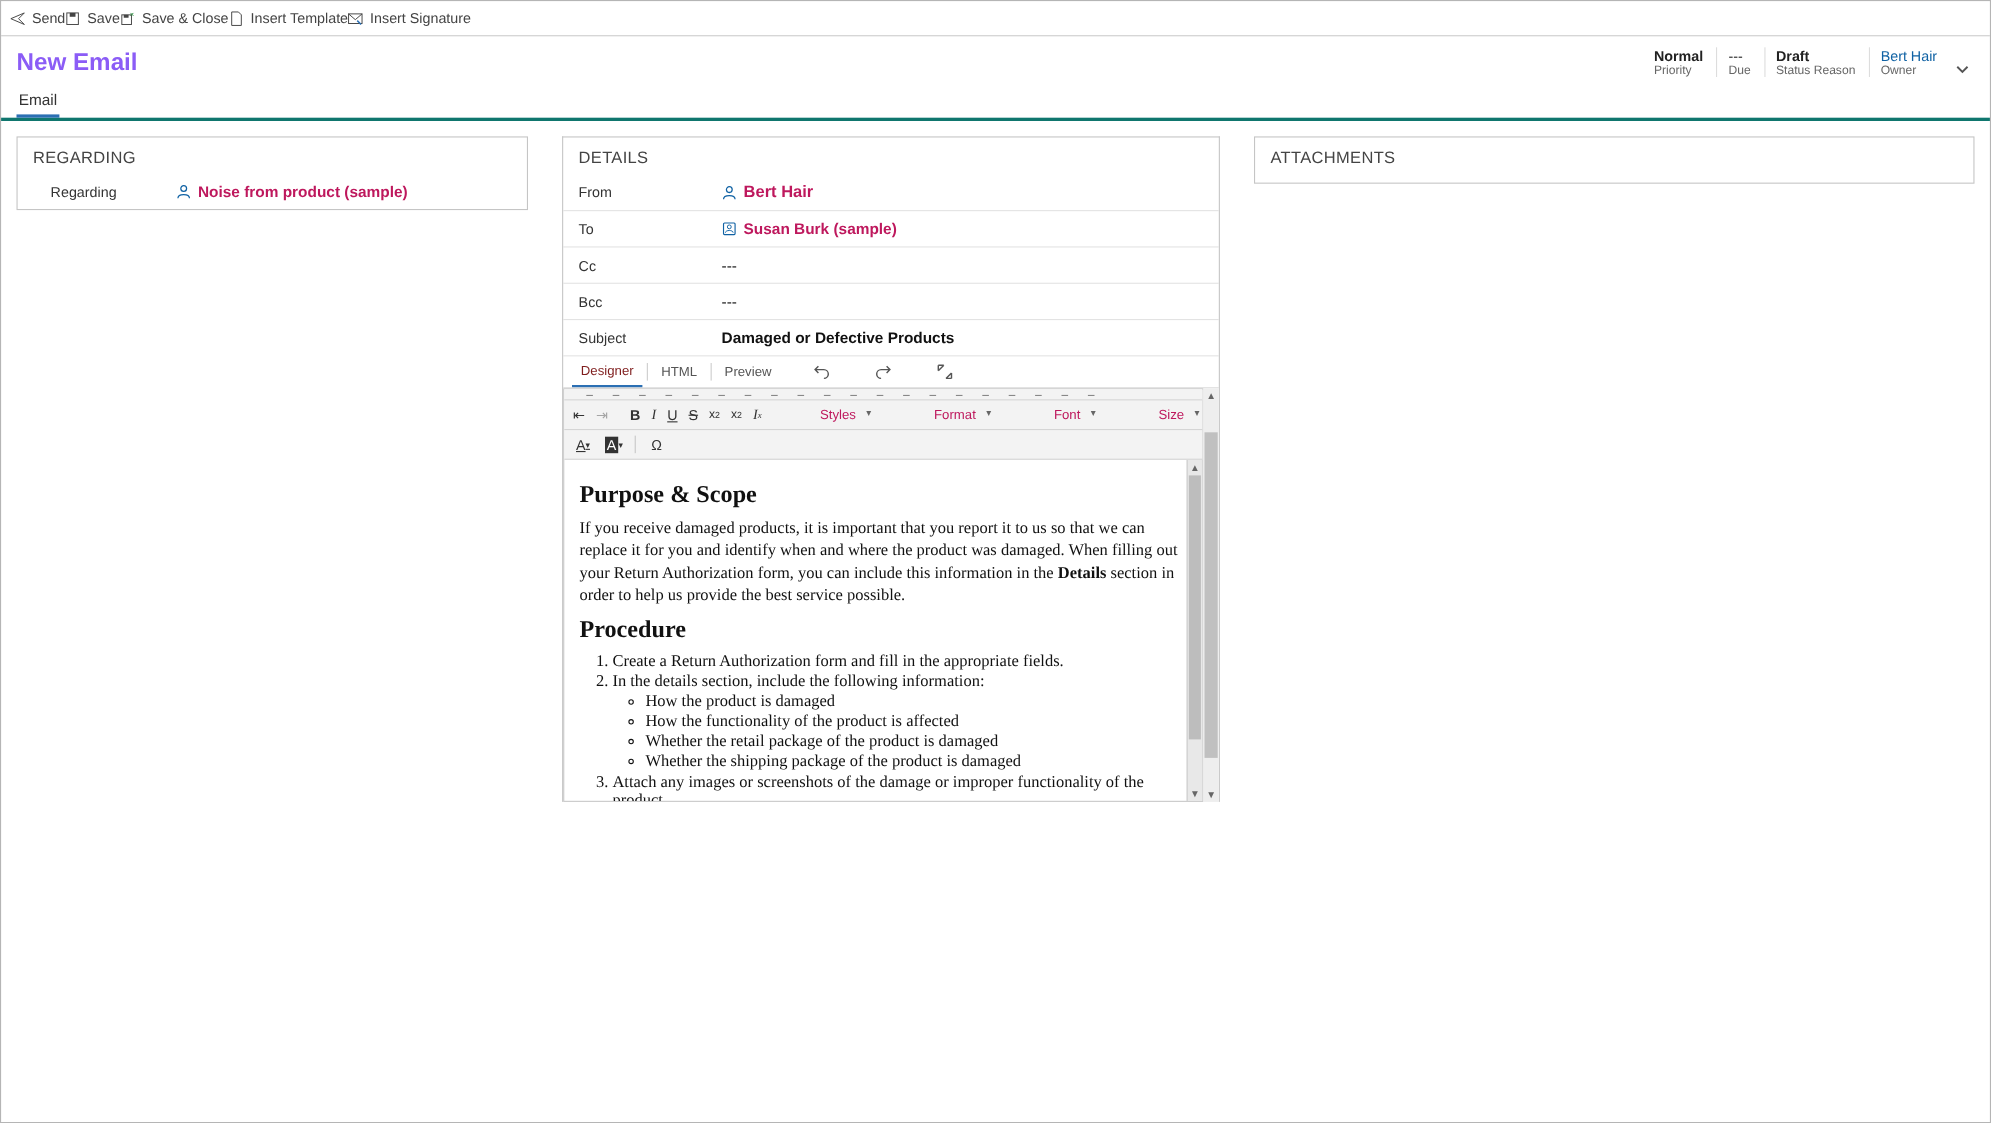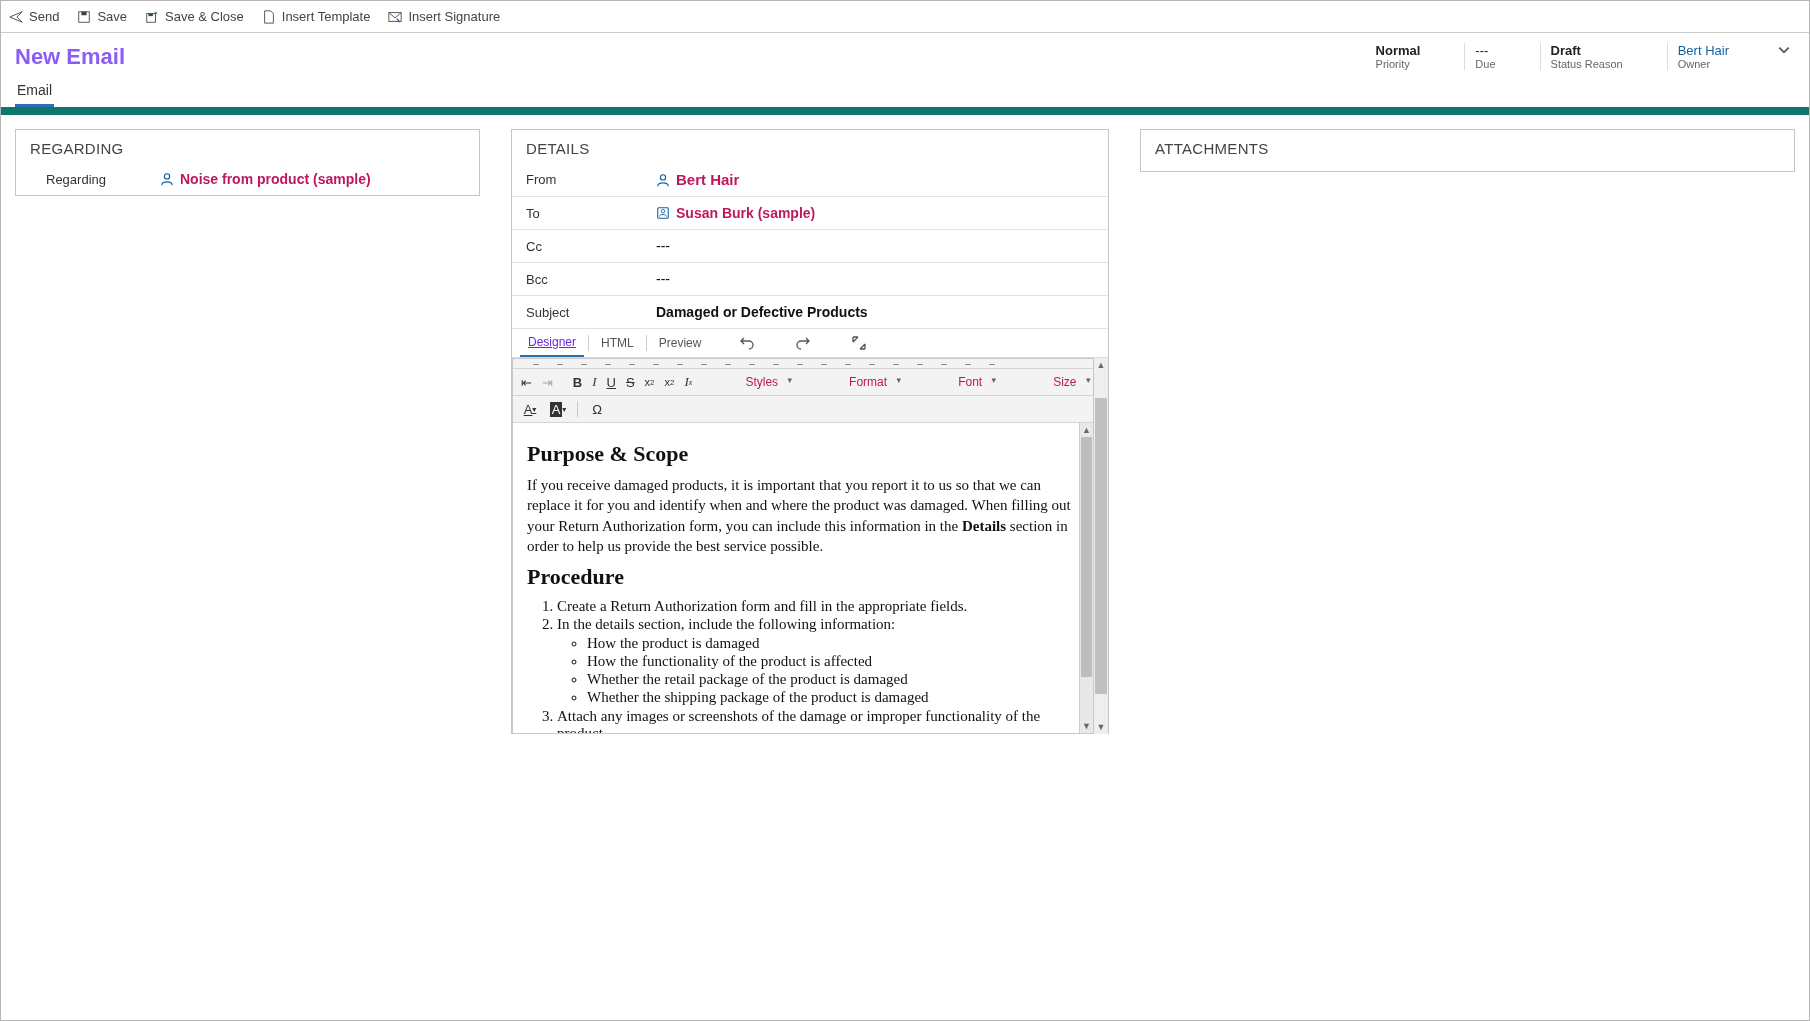--- a/index.html
+++ b/index.html
@@ -1,46 +1,46 @@
 <!DOCTYPE html>
 <html><head>
 <meta charset="utf-8">
 <style>
 * { box-sizing: border-box; margin: 0; padding: 0; }
 body { font-family: "Segoe UI", Arial, sans-serif; font-size: 13px; color: #333; background: #fff; border:1px solid #b5b5b5; width:1810px; height:1021px; overflow:hidden; }
-.toolbar { display:flex; align-items:center; height:32px; border-bottom:1px solid #ccc; padding:0 8px; gap:18px; }
+.toolbar { display:flex; align-items:center; height:32px; border-bottom:1px solid #ccc; padding:0 8px; }
 .tb-item { display:flex; align-items:center; gap:6px; color:#444; font-size:13px; cursor:pointer; }
 .tb-icon { width:14px; height:14px; display:inline-flex; align-items:center; justify-content:center;}
 .header-row { display:flex; align-items:center; justify-content:space-between; padding:10px 14px 4px; }
 .header-title { font-size:22px; font-weight:600; color:#8b5cf6;}
-.header-meta { display:flex; align-items:flex-start; gap:34px; }
+.header-meta { display:flex; align-items:flex-end; gap:2px; }
 .meta-group { display:flex; flex-direction:column; padding:0 10px; border-left:1px solid #ddd; }
 .meta-group:first-child{border-left:none;}
 .meta-val { font-size:13px; color:#222;}
 .meta-lbl { font-size:11px; color:#666;}
 .owner-link { color:#1062a4;}
 .chev { color:#555; padding:0 4px; cursor:pointer;}
-.tabstrip { padding:0 14px; border-bottom:8px solid #0f766e;}
+.tabstrip { padding:0 14px; border-bottom:3px solid #0f766e;}
 .tab { display:inline-block; padding:8px 2px 6px; font-size:14px; color:#333; border-bottom:3px solid #2b6fb3; font-weight:500;}
 .main { display:flex; gap:31px; padding:14px; height:calc(100% - 130px);}
 .col { }
 .col-reg { width:465px;}
 .col-det { width:598px;}
 .col-att { flex:1;}
 .panel { border:1px solid #c5c5c5; background:#fff;}
 .panel-h { padding:10px 14px 6px; font-size:15px; color:#444; letter-spacing:0.3px;}
 .field-row { display:flex; align-items:center; padding:8px 14px; border-bottom:1px solid #e3e3e3;}
 .field-row:last-child{border-bottom:none;}
 .field-lbl { width:130px; font-size:13px; color:#333;}
 .field-val { flex:1; font-size:14px; color:#111; display:flex; align-items:center; gap:6px;}
 .link-val { color:#be185d; font-weight:600;}
 .user-icon { width:14px;height:14px; display:inline-block;}
 .editor-tabs { display:flex; align-items:center; gap:0; border-bottom:1px solid #dcdcdc; padding:0 8px;}
 .etab { padding:6px 8px; font-size:12px; color:#555; cursor:pointer;}
-.etab.active { color:#6d28d9; border-bottom:2px solid #2b6fb3;text-decoration:underline;}
+.etab.active { color:#7f1d1d; border-bottom:2px solid #2b6fb3;}
 .etab-sep { width:1px; height:16px; background:#ccc; margin:0 4px;}
 .etoolbar-icons{ margin-left:30px; display:flex; gap:40px; align-items:center;}
 .eticon { width:16px;height:16px; color:#555; cursor:pointer; display:flex; align-items:center; justify-content:center;}
 .rte-wrap{ position:relative; border:1px solid #c8c8c8; margin:0 0 0 0;}
 .rte-tools{ background:#f3f3f3; border-bottom:1px solid #d5d5d5;}
 .rte-row{ display:flex; align-items:center; gap:10px; padding:4px 8px;}
 .rte-btn{ width:18px; height:18px; font-size:13px; color:#333; display:flex; align-items:center; justify-content:center; cursor:pointer;}
 .rte-sel{ font-size:12px; color:#be185d; padding:2px 18px 2px 6px; border:none; background:transparent; cursor:pointer; position:relative;margin-left:27px;}
 .rte-sel::after{content:"▾"; position:absolute; right:4px; font-size:9px; color:#666;}
 .rte-sep{ width:1px; height:16px; background:#c8c8c8;}

